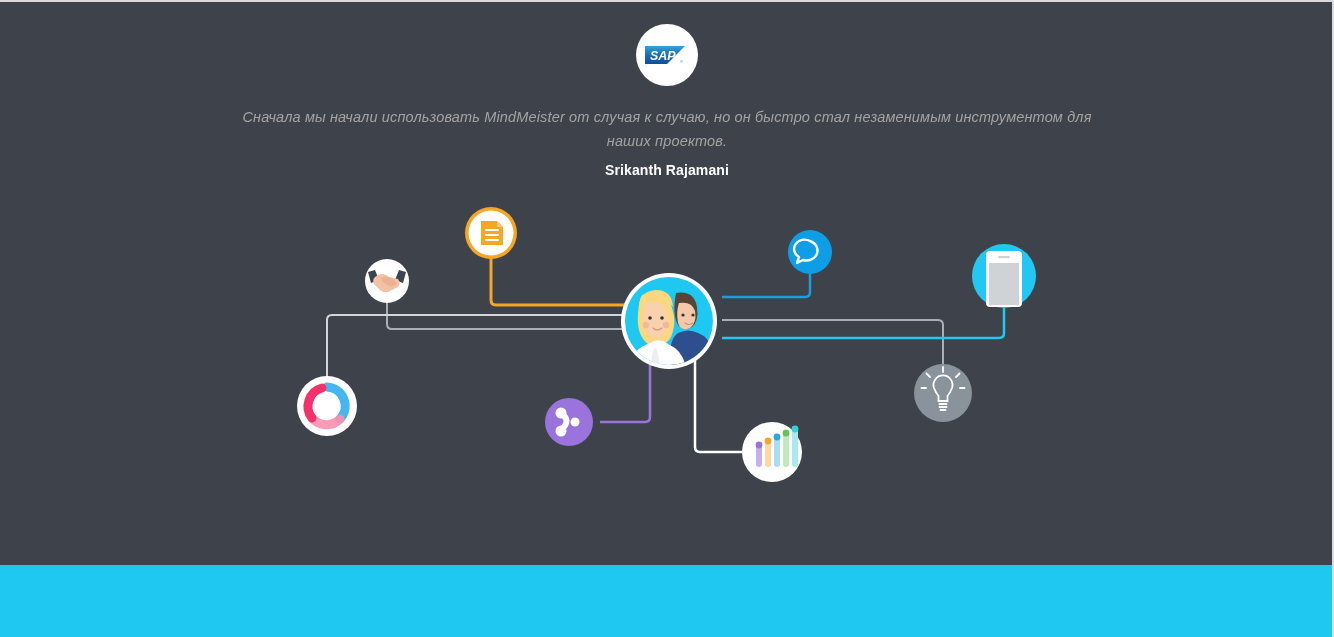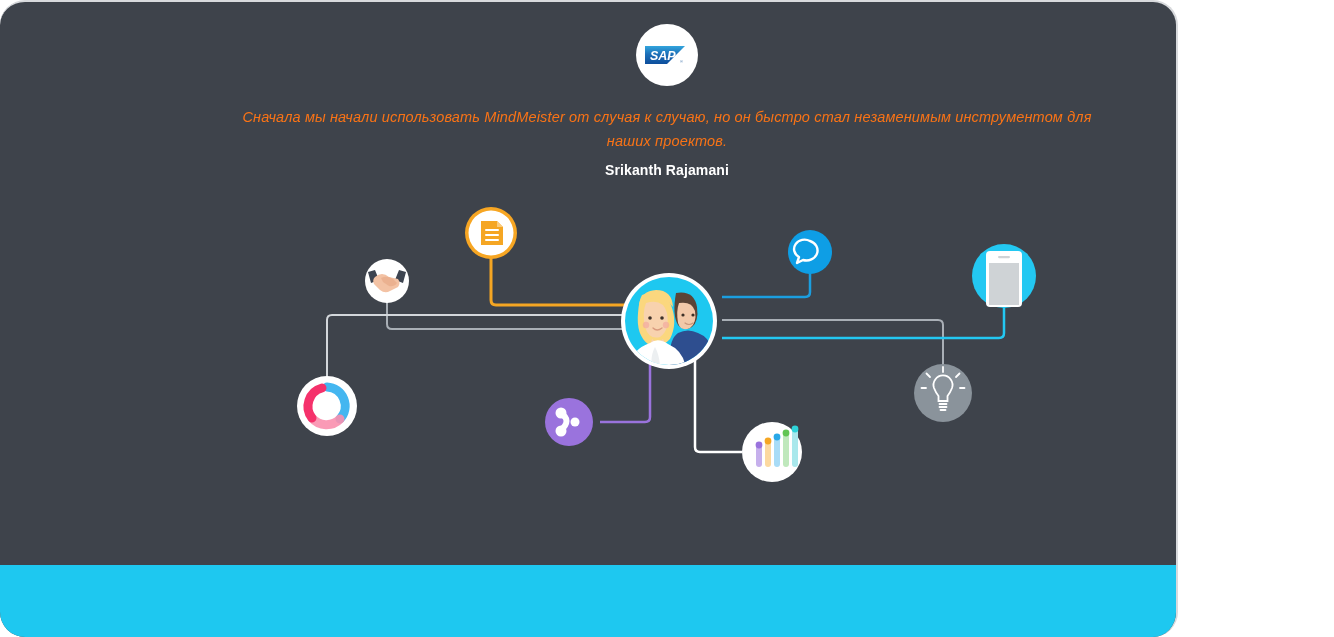--- a/index.html
+++ b/index.html
@@ -8,27 +8,26 @@
   html, body {
     width: 1334px;
     height: 637px;
     overflow: hidden;
     background: #fff;
     font-family: "Liberation Sans", "DejaVu Sans", sans-serif;
   }
 
   .page {
     position: relative;
-    width: 1178px;
+    width: 1334px;
     height: 637px;
     background: #3e434b;
     border-top: 2px solid #d8dadd;
     border-right: 2px solid #d8dadd;
     overflow: hidden;
-    border-radius: 25px;
   }
 
   
   .testimonial {
     position: absolute;
     top: 0;
     left: 0;
     width: 1334px;
     padding-top: 22px;
     text-align: center;
@@ -44,21 +43,21 @@
     align-items: center;
     justify-content: center;
   }
 
   .quote-text {
     width: 880px;
     margin: 0 auto;
     font-size: 14.5px;
     line-height: 24px;
     font-style: italic;
-    color: #f97316;
+    color: #a3a3a3;
     letter-spacing: 0.15px;
   }
 
   .quote-author {
     margin-top: 9px;
     font-size: 14px;
     font-weight: bold;
     color: #ffffff;
     letter-spacing: 0.1px;
   }

